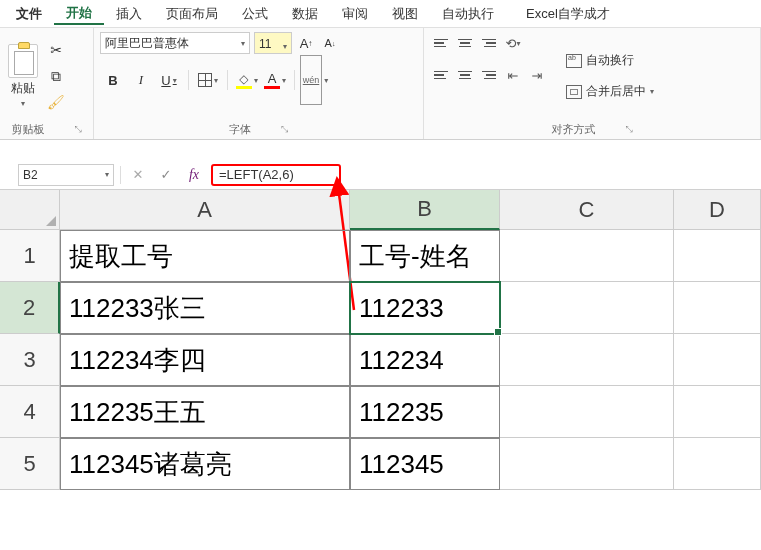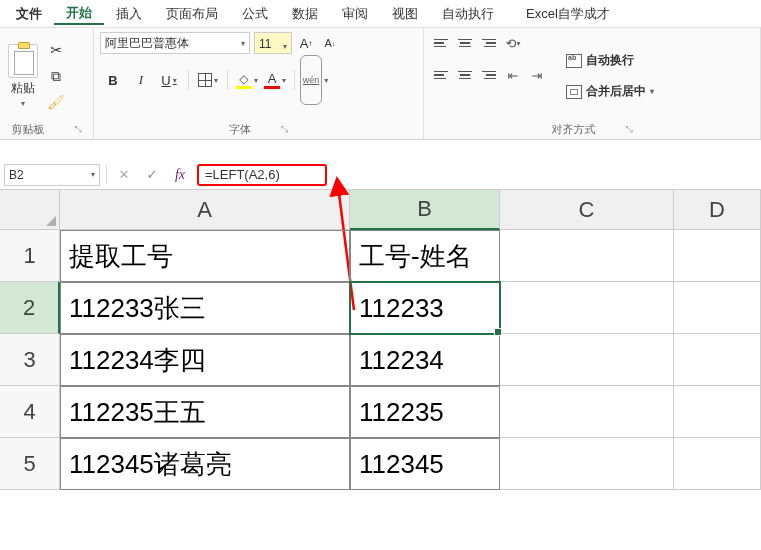--- a/index.html
+++ b/index.html
@@ -170,21 +170,21 @@
   .fill-bar { width: 16px; height: 3px; background: #ffff00; }
   .fontcolor-btn {
     width: 16px;
     display: flex; flex-direction: column; align-items: center;
   }
   .fontcolor-icon { font-size: 13px; color: #333; }
   .fontcolor-bar { width: 16px; height: 3px; background: #ff0000; }
   .wen-btn {
     font-size: 9px;
     border: 1px solid #999;
-    border-radius: 6px;
+    border-radius: 0;
     padding: 19px 2px;
     color: #666;
     text-decoration: underline;
   }
   .sep { width: 1px; height: 20px; background: #ddd; margin: 0 4px; }
   
   .align-row {
     display: flex; gap: 2px; align-items: center;
   }
   .align-row .abtn {
@@ -220,21 +220,21 @@
     content: ""; position: absolute; top: 3px; bottom: 3px; left: 3px; right: 3px;
     border: 1px solid #888;
   }
   
   .formula-row {
     display: flex;
     align-items: center;
     height: 30px;
     border-bottom: 1px solid #d0d0d0;
     background: #fff;
-    padding: 0 4px;
+    padding: 0 18px;
     gap: 6px;
     position: relative;
     margin-top: 20px;
     text-align: center;
   }
   .name-box {
     width: 96px; height: 22px;
     border: 1px solid #ccc;
     background: #fff;
     display: flex; align-items: center; justify-content: space-between;
@@ -473,21 +473,21 @@
               <div class="align-icon align-right">
                 <span></span>
                 <span></span>
                 <span></span>
               </div>
             </div>
           <div class="abtn">⇤</div>
           <div class="abtn">⇥</div>
         </div>
       </div>
-      <div style="display:flex;flex-direction:column;gap:10px;justify-content:center;font-weight:bold;">
+      <div style="display:flex;flex-direction:column;gap:10px;justify-content:center;">
         <div class="wrap-row">
           <div class="wrap-icon"></div>
           <span>自动换行</span>
         </div>
         <div class="merge-row">
           <div class="merge-icon"></div>
           <span>合并后居中</span>
           <span class="dropdown-arrow">▾</span>
         </div>
       </div>

